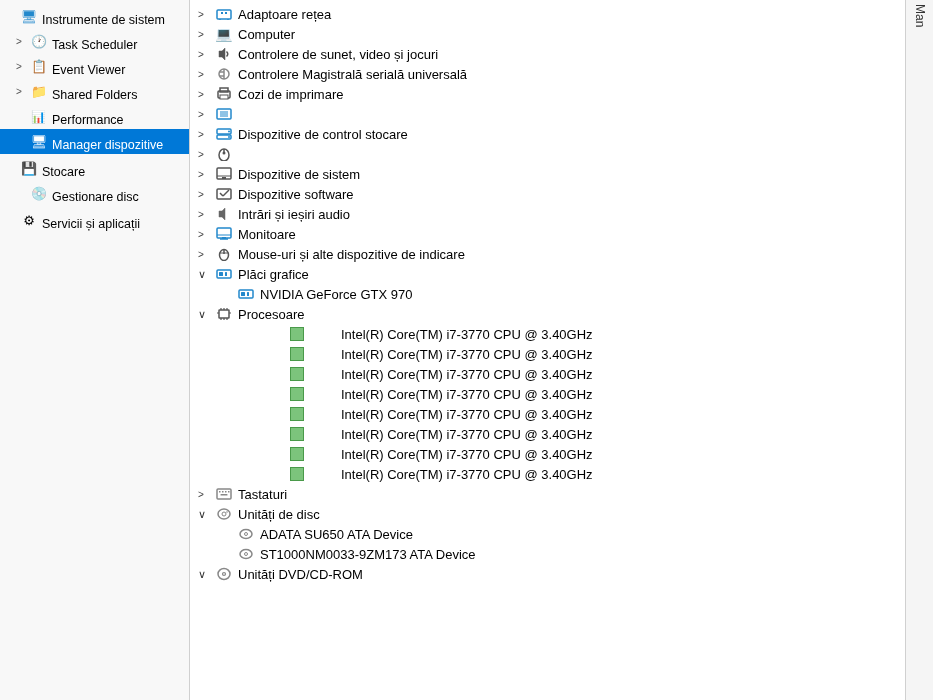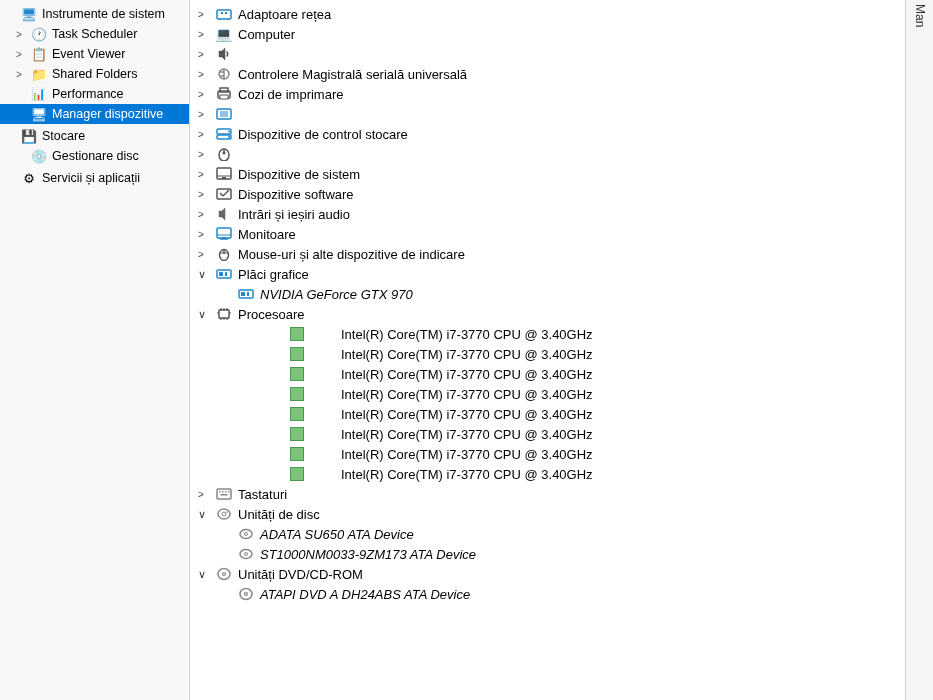--- a/index.html
+++ b/index.html
@@ -67,20 +67,21 @@
       margin-right: 4px;
       flex-shrink: 0;
       display: flex;
       align-items: center;
       justify-content: center;
       font-size: 13px;
     }
 
     .sidebar-item .label {
       font-size: 12.5px;
+      margin-top: 7px;
     }
 
     
     .main-panel {
       flex: 1;
       background: #fff;
       overflow-y: auto;
       padding: 4px 0;
     }
 
@@ -109,21 +110,21 @@
       flex-shrink: 0;
       display: flex;
       align-items: center;
       justify-content: center;
       font-size: 14px;
     }
     .tree-item .text {
       font-size: 13px;
     }
 
-    .indent-1 { padding-left: 30px; font-style: italic; }
+    .indent-1 { padding-left: 30px; }
     .indent-2 { padding-left: 52px; gap: 32px; }
 
     
     .right-panel {
       width: 28px;
       background: #f5f5f5;
       border-left: 1px solid #d0d0d0;
       flex-shrink: 0;
       display: flex;
       align-items: flex-start;
@@ -230,20 +231,21 @@
       </div>
 
       <div class="tree-item">
         <span class="arrow">&gt;</span>
         <span class="icon">
           <svg width="14" height="14" viewBox="0 0 14 14">
               <polygon points="2,4 5,4 8,1 8,13 5,10 2,10" fill="#555" stroke="#555" stroke-width="0.5"></polygon>
               <path d="M9.5 4.5 Q12 7 9.5 9.5" fill="none" stroke="#555" stroke-width="1.5"></path>
             </svg>
         </span>
+        <span class="text">Controlere de sunet, video și jocuri</span>
       </div>
 
       <div class="tree-item">
         <span class="arrow">&gt;</span>
         <span class="icon">
           <svg width="14" height="14" viewBox="0 0 14 14">
               <circle cx="7" cy="7" r="5" fill="none" stroke="#888" stroke-width="1.5"></circle>
               <line x1="7" y1="2" x2="7" y2="12" stroke="#888" stroke-width="1.5"></line>
               <line x1="3" y1="5" x2="7" y2="5" stroke="#888" stroke-width="1.5"></line>
               <line x1="3" y1="9" x2="7" y2="9" stroke="#888" stroke-width="1.5"></line>
@@ -497,31 +499,20 @@
         <span class="icon">
           <svg width="16" height="14" viewBox="0 0 16 14">
               <ellipse cx="8" cy="7" rx="6" ry="5.5" fill="none" stroke="#888" stroke-width="1.5"></ellipse>
               <ellipse cx="8" cy="7" rx="1.5" ry="1.5" fill="none" stroke="#888" stroke-width="1.2"></ellipse>
               <circle cx="8" cy="7" r="0.5" fill="#888"></circle>
             </svg>
         </span>
         <span class="text">Unități DVD/CD-ROM</span>
       </div>
 
-      <div class="tree-item indent-1">
-        <span class="arrow" style="width:16px;"></span>
-        <span class="icon">
-          <svg width="16" height="14" viewBox="0 0 16 14">
-              <ellipse cx="8" cy="7" rx="6" ry="5.5" fill="none" stroke="#888" stroke-width="1.5"></ellipse>
-              <ellipse cx="8" cy="7" rx="1.5" ry="1.5" fill="none" stroke="#888" stroke-width="1.2"></ellipse>
-              <circle cx="8" cy="7" r="0.5" fill="#888"></circle>
-            </svg>
-        </span>
-        <span class="text">ATAPI DVD A  DH24ABS ATA Device</span>
-      </div>
 
     </div>
 
     <div class="right-panel">
       <span class="right-panel-label">Man</span>
     </div>
 
   </div>
 </div>
 

